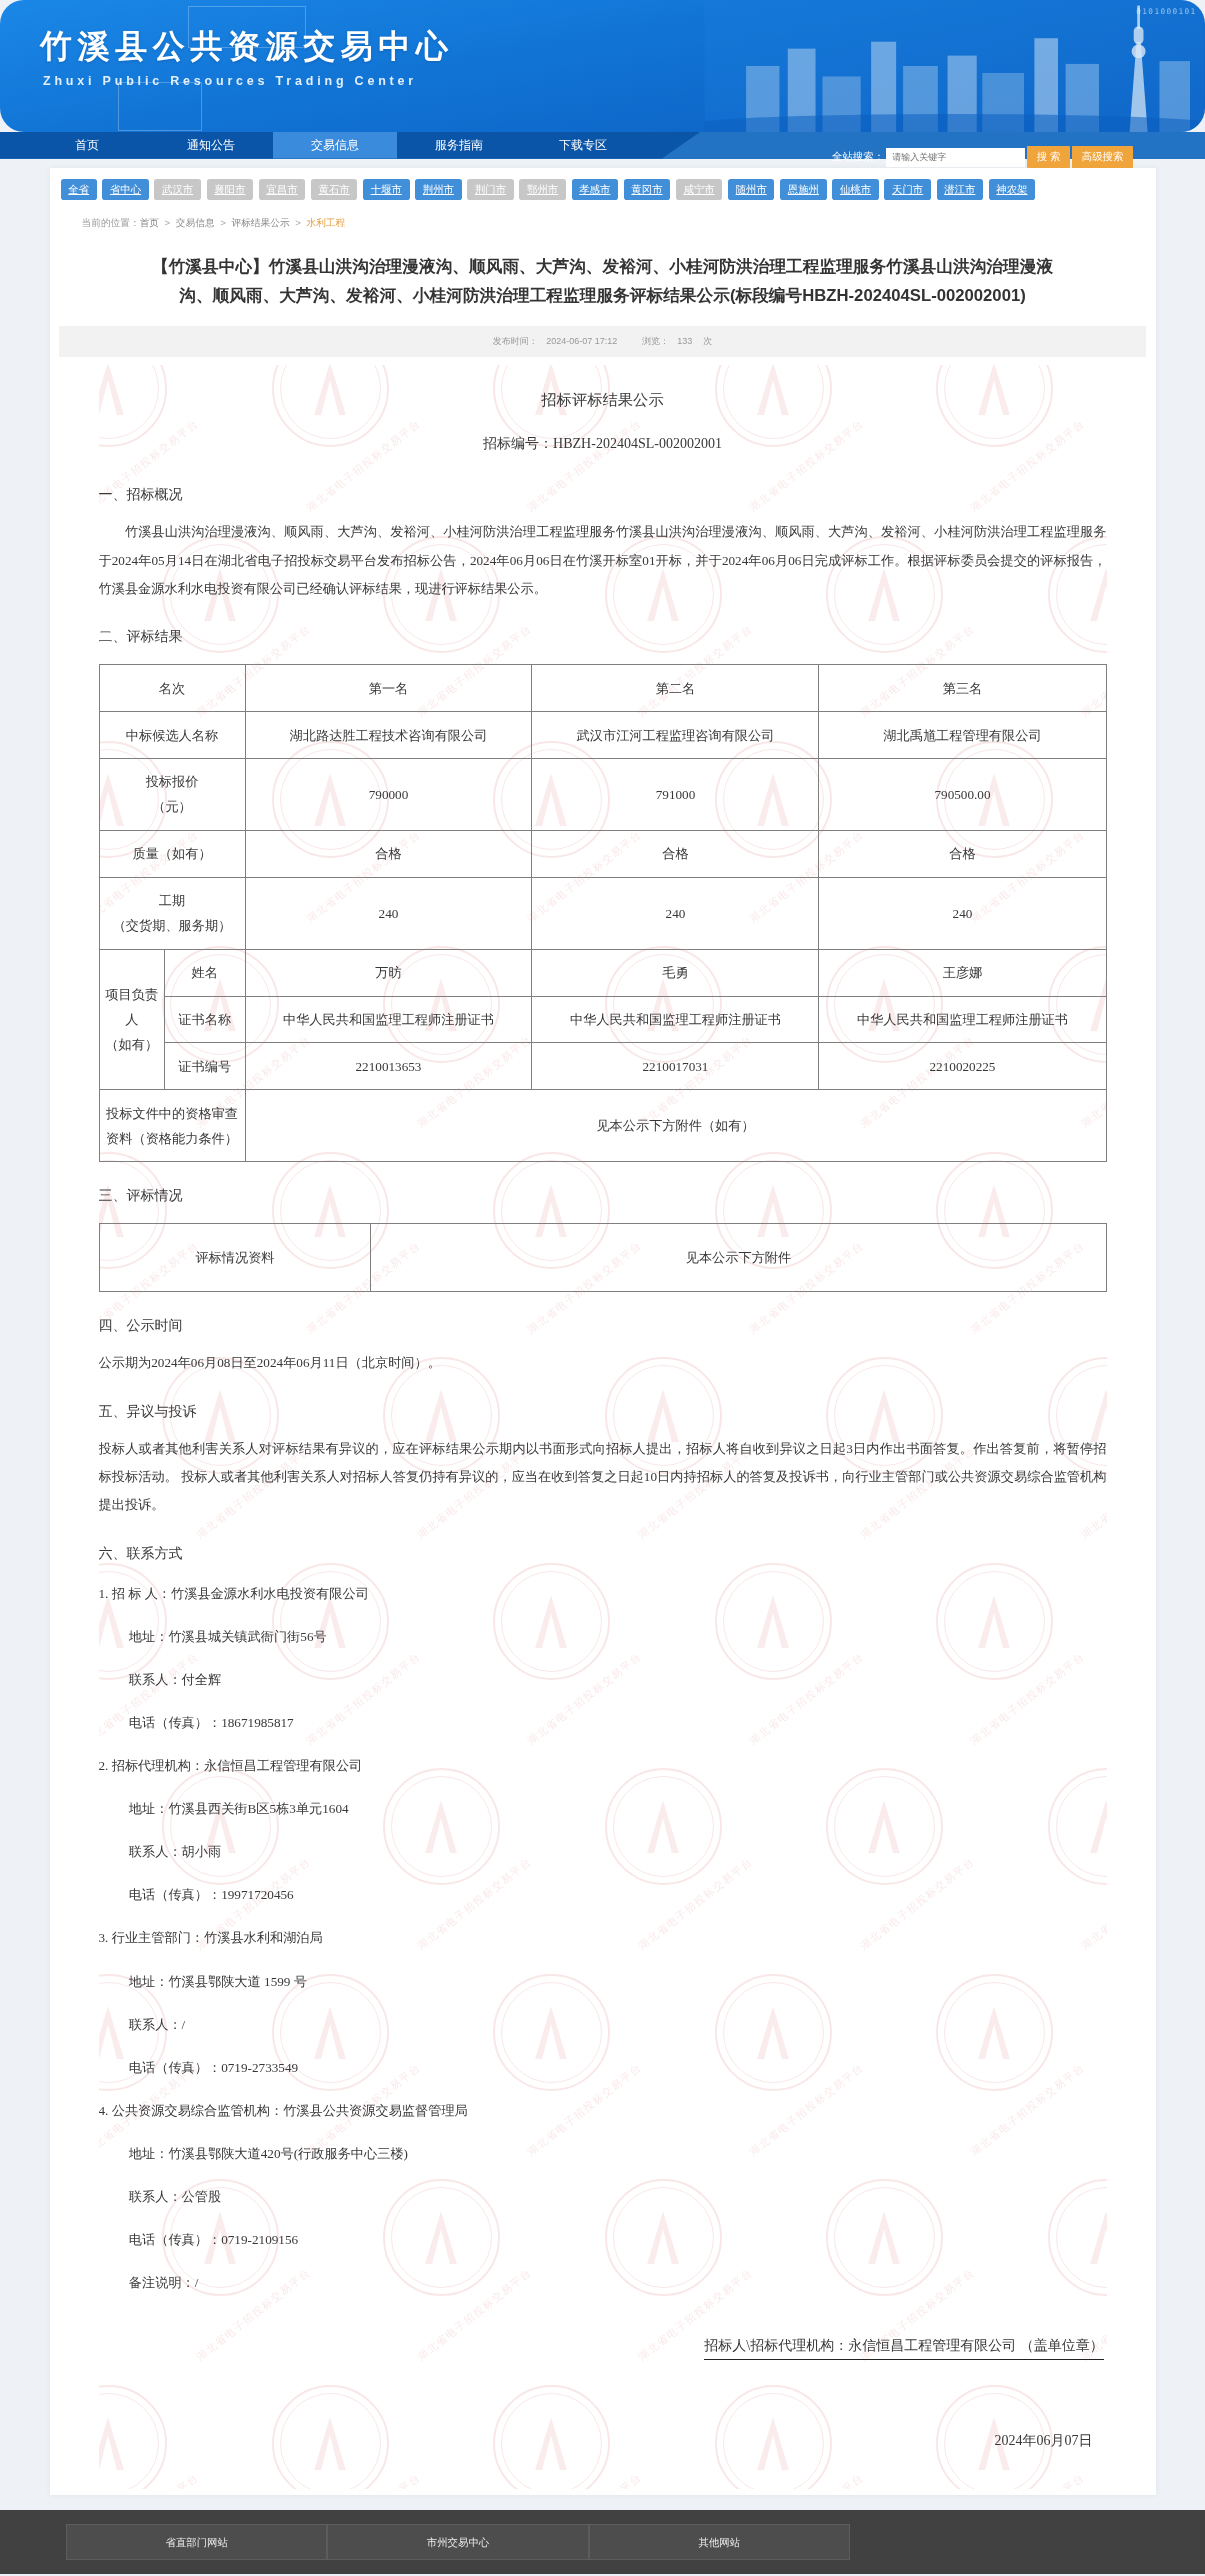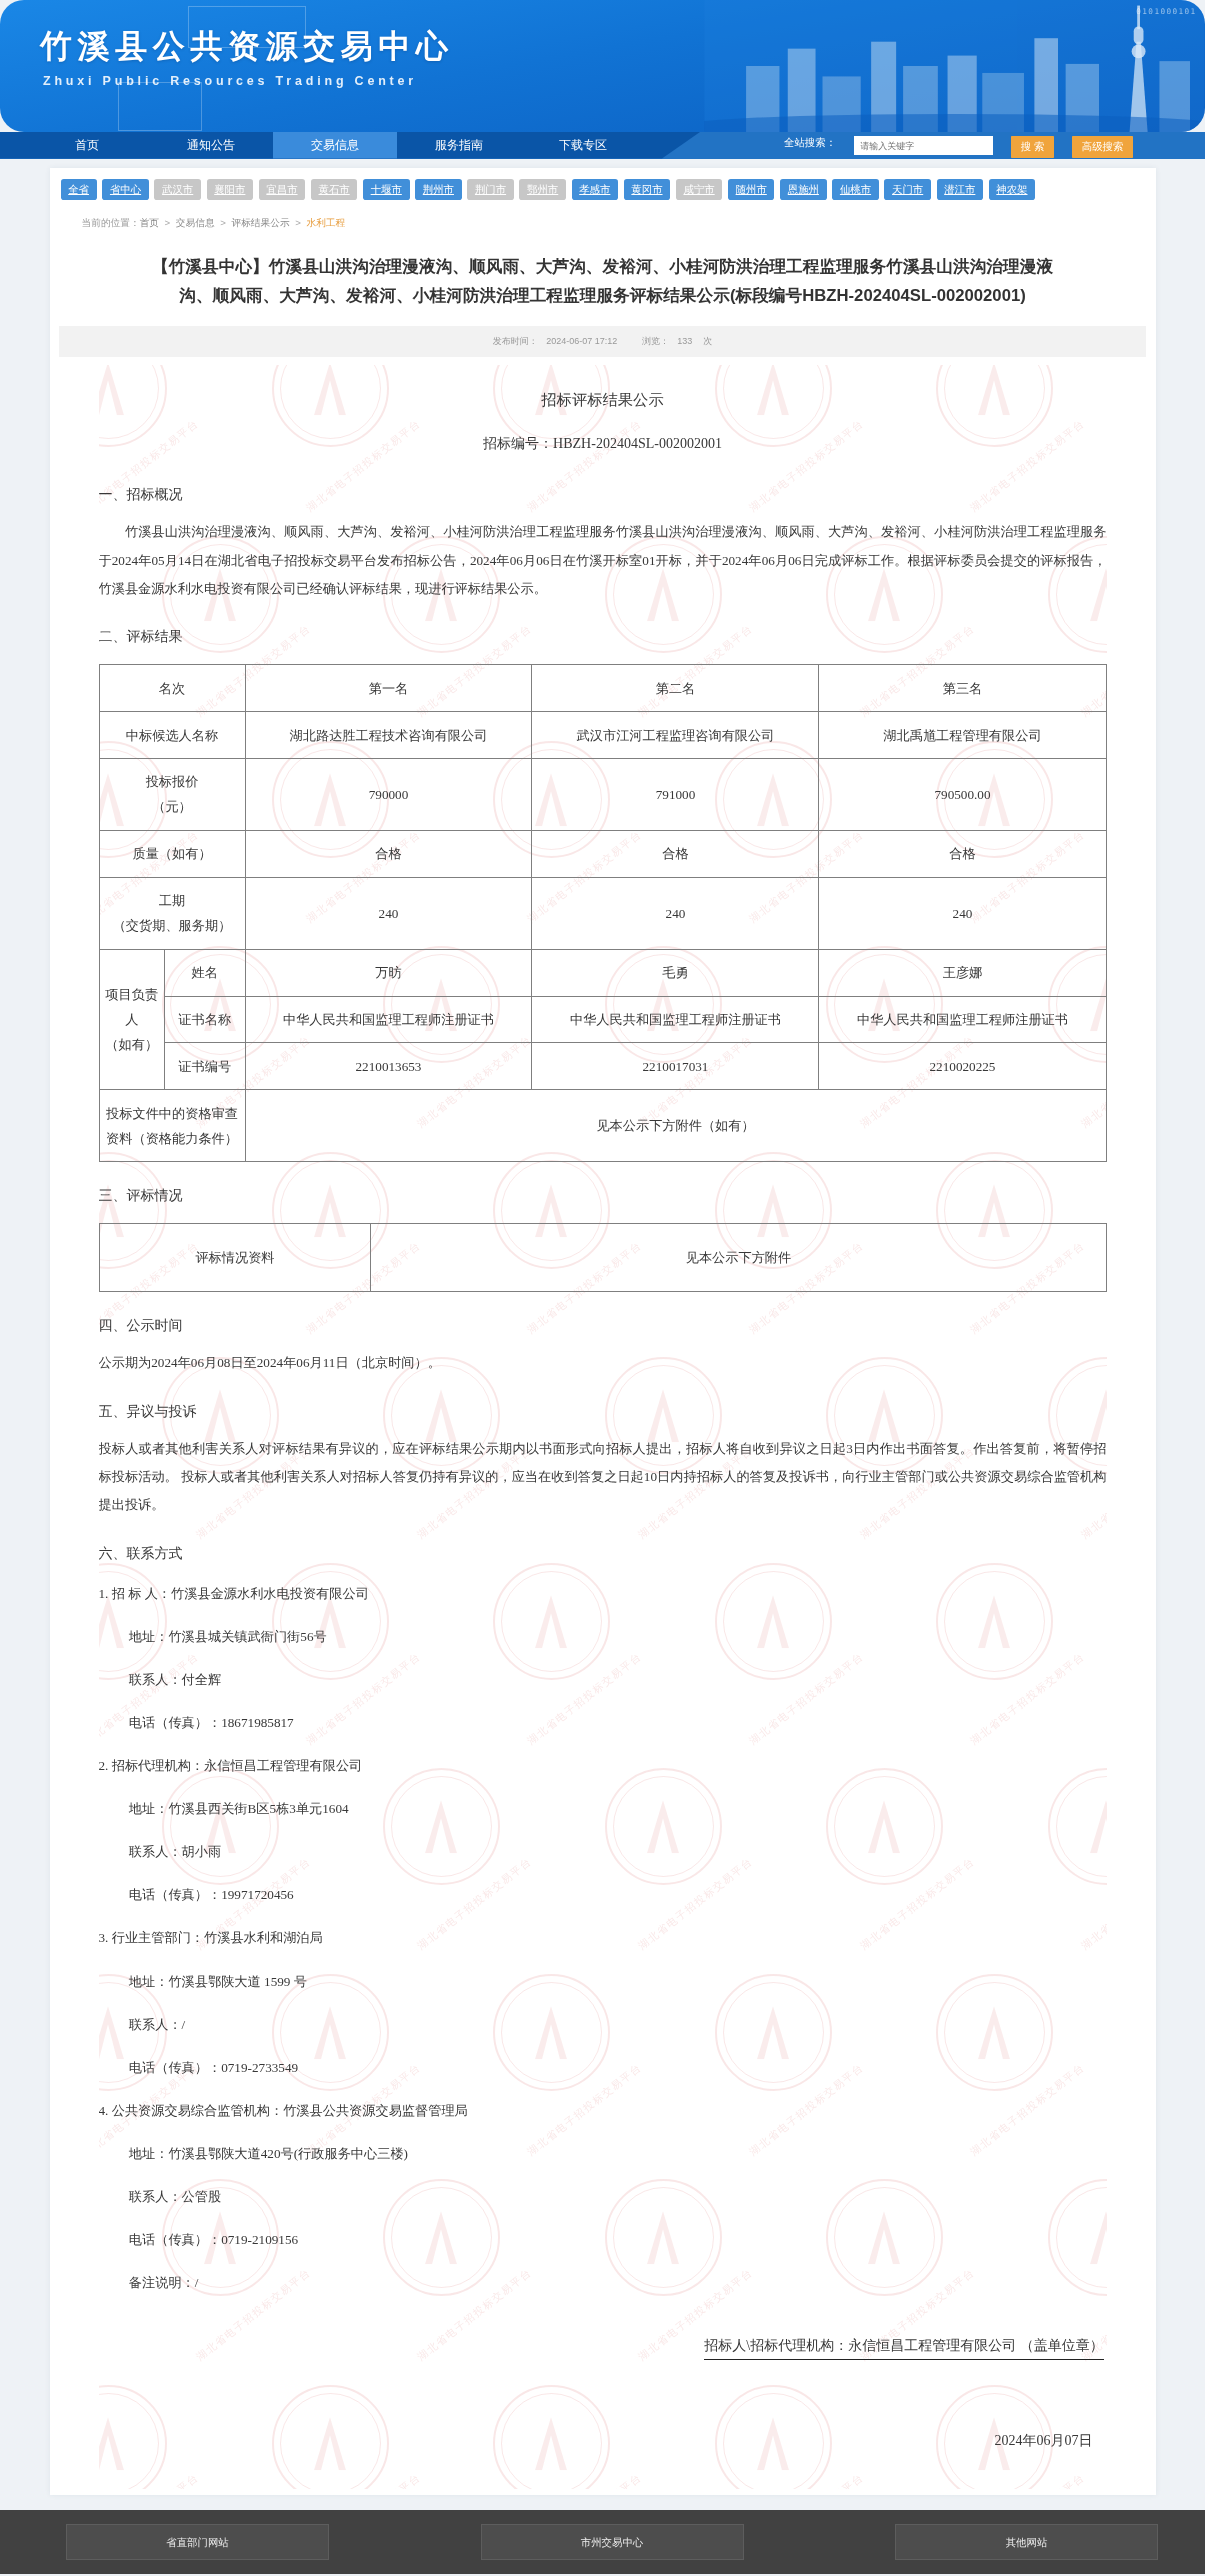--- a/index.html
+++ b/index.html
@@ -21,21 +21,21 @@
                 font-size:7.7px; letter-spacing:1.4px; font-family:"DejaVu Sans Mono",monospace; }
   .hdr-city { position:absolute; right:0; top:0; height:132px; width:501px; opacity:.9; }
 
   
   .nav { position:relative; height:26.5px; background:#2273c4; }
   .nav-left { position:absolute; left:0; top:0; height:26.5px; width:700px; background:#0a55a7;
               clip-path:polygon(0 0,100% 0,calc(100% - 38px) 100%,0 100%);
               display:flex; padding-left:25px; }
   .nav-item { width:124px; text-align:center; line-height:26.5px; color:#fff; font-size:12px; cursor:pointer; }
   .nav-item.active { background:#3a8bdb; }
-  .nav-search { position:absolute; right:72px; top:4px; height:26.5px; display:flex; align-items:flex-start; gap:18px; }
+  .nav-search { position:absolute; right:72px; top:12px; height:26.5px; display:flex; align-items:center; gap:2px; }
   .nav-search-label { color:#fff; font-size:10.4px; }
   .nav-input { width:139px; height:19px; border:none; background:#fff; font-size:9px; padding:0 6.3px; color:#555; }
   .nav-btn { height:21.6px; border:none; background:#f0a43c; color:#fff; font-size:10.4px;
              padding:0 9.7px; cursor:pointer; border-radius:0.7px; }
 
   
   .card { width:1106px; margin:9.7px auto 0; background:#fff; box-shadow:0 0 5.6px rgba(30,60,90,.07);
           padding-bottom:5.6px; }
 
   .tags { display:flex; gap:5.6px; padding:11px 11px 5.6px; }
@@ -79,21 +79,21 @@
 
   .c-head { margin:18px 0; line-height:1.9; }
   .c-sub  { margin:18px 0 18px 2.3em; line-height:1.9; }
 
   .sig-row { text-align:right; margin:42px 2.8px 0; font-size:14px; }
   .sig-row span { border-bottom:1.4px solid #222; padding-bottom:5.6px; }
   .doc-date { text-align:right; margin:77px 14px 18px 0; font-size:14px; }
 
   
   .ft1 { margin-top:15.3px; height:64px; background:#414141; }
-  .ft1-in { display:flex; justify-content:space-between; width:1092px; margin-left:66px; padding-top:14px; }
+  .ft1-in { display:flex; justify-content:space-between; width:784px; margin-left:66px; padding-top:14px; }
   .ft-box { width:263px; height:36px; background:#4d4d4d; border:0.7px solid #5d5d5d; color:#eee;
             font-size:10.4px; text-align:center; line-height:35px; cursor:pointer; }
 </style>
 </head>
 <body>
 
 <div class="page">
 
   <div class="hdr">
     <svg class="hdr-city" viewBox="0 0 720 190" xmlns="http://www.w3.org/2000/svg">

